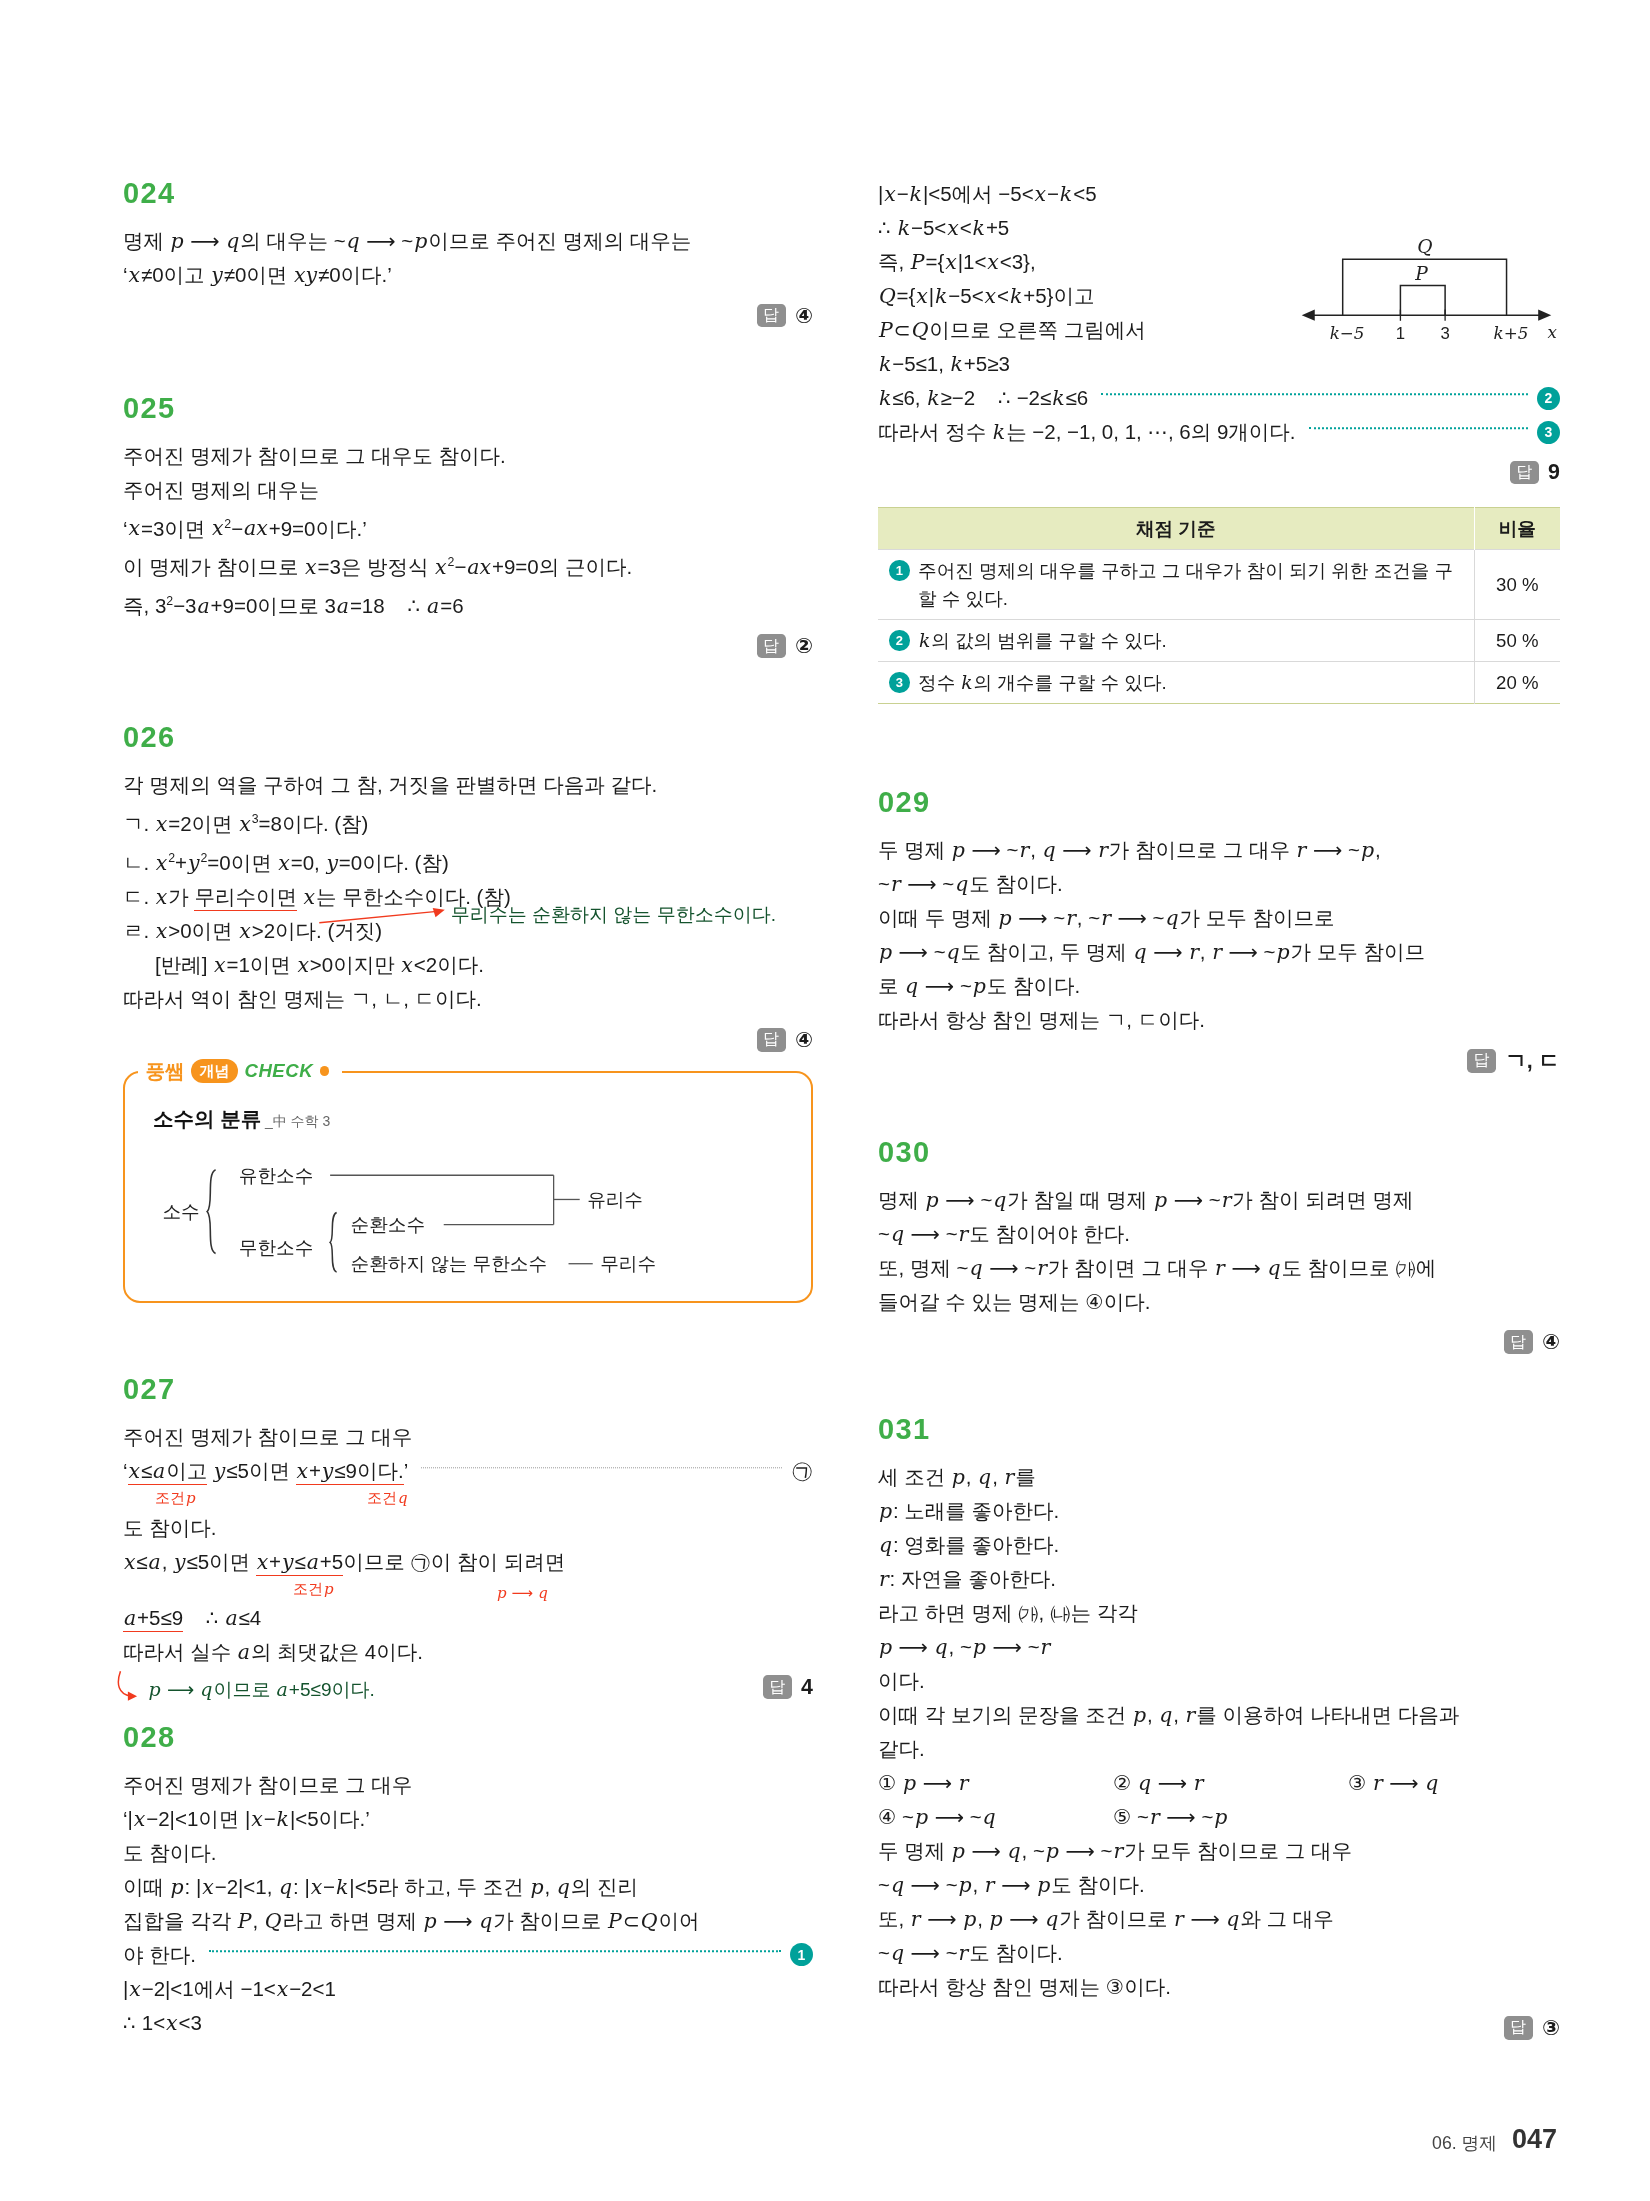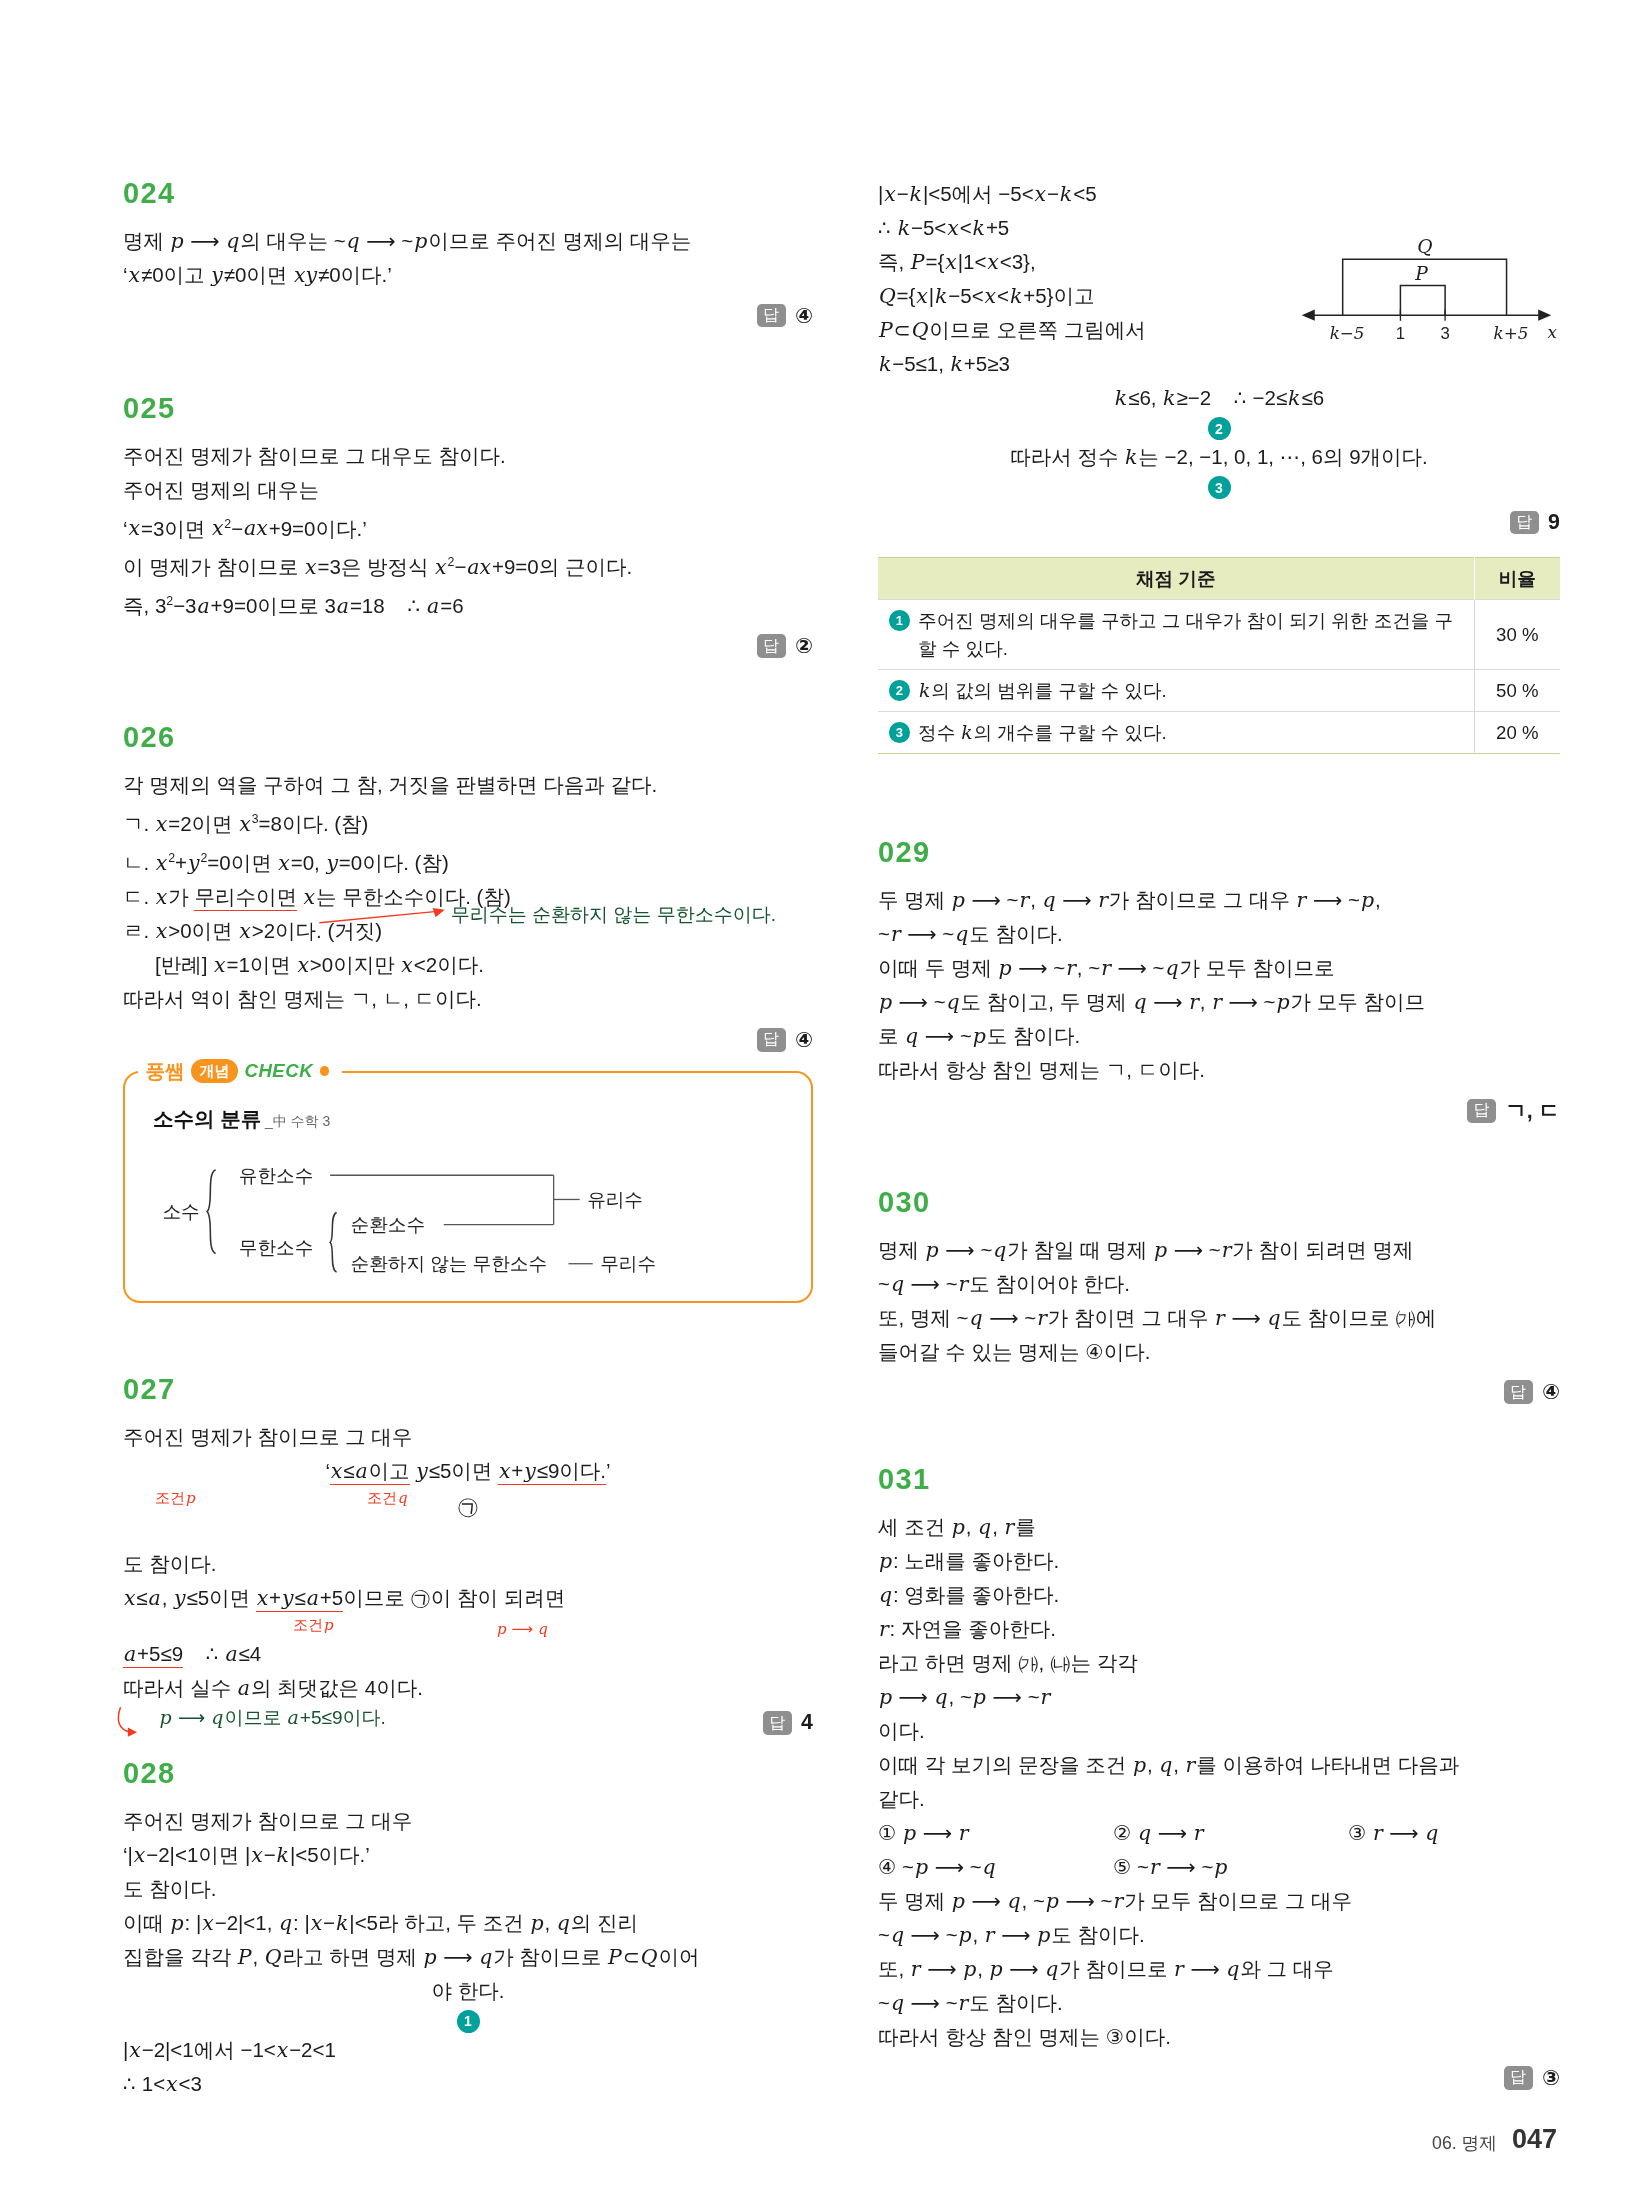--- a/index.html
+++ b/index.html
@@ -14,39 +14,39 @@
   section.blk { position:relative; }
   .mt64 { margin-top:60px; } .mt63 { margin-top:59px; } .mt75 { margin-top:70px; }
   .mt59 { margin-top:55px; } .mt88 { margin-top:82px; } .mt20 { margin-top:17.7px; }
 
   .ln { position:relative; font-size:20.5px; line-height:34px; white-space:nowrap; }
   .ln.indent { padding-left:32px; }
   i, .it { font-family:"DejaVu Serif",serif; font-style:italic; padding:0 0.9px; }
   sup { font-size:60%; }
   u { text-decoration:none; border-bottom:1.9px solid #f13a1e; padding-bottom:2px; }
 
-  .flexln { display:flex; align-items:center;flex-direction:column; }
+  .flexln { display:flex; align-items:center; }
   .leader { flex:1 1 auto; height:1.9px; margin:0 9.3px 0 13px; transform:translateY(-3.7px);
             border-bottom:2.4px dotted #00a19a; }
   .leader.gray { border-bottom:1.9px dotted #9a9a9a; }
   .cnum { flex:0 0 auto; width:23px; height:23px; border-radius:50%; background:#00a19a; color:#fff;
           font-size:14px; font-weight:700; display:flex; align-items:center; justify-content:center; }
   .cnum.sm { width:20.5px; height:20.5px; font-size:13px; display:inline-flex; }
   .refmark { flex:0 0 auto; font-size:21.4px; }
 
   .ans { display:flex; justify-content:flex-end; align-items:center; gap:9.3px; margin-top:7.5px; height:32px; }
   .ans-badge { background:#8f8f8f; color:#fff; font-size:16px; line-height:1.15; border-radius:4.7px; padding:2.8px 6.5px; }
   .ans-val { font-weight:700; font-size:21.4px; }
 
   .ann { position:absolute; color:#f13a1e; font-size:15px; line-height:1; white-space:nowrap; }
   .redsm { color:#14532d; font-size:19px; line-height:1.15; white-space:nowrap; }
   .note026 { position:absolute; left:194px; top:24px; display:flex; align-items:flex-end; gap:2.8px; }
   .gap-lg { margin-bottom:22.4px; }
   .note-ans-row { display:flex; justify-content:space-between; align-items:flex-start; margin-top:1.9px; }
-  .rednote { display:flex; align-items:flex-start; gap:21px; margin-left:-9.3px; }
+  .rednote { display:flex; align-items:flex-end; gap:10px; margin-left:-9.3px; }
 
   
   .checkbox { position:relative; margin-top:15px; border:2.3px solid #f7941d; border-radius:17px;
               padding:32px 22.4px 11.2px 28px; }
   .cb-head { position:absolute; top:-15px; left:13px; background:#fff; display:flex; align-items:center;
              gap:6.5px; padding:0 13px 0 7.5px; }
   .cb-brand { color:#f7941d; font-weight:800; font-size:19.6px; }
   .cb-badge { background:#f7941d; color:#fff; font-size:15px; font-weight:700; border-radius:12px; padding:2.8px 8.4px; }
   .cb-check { color:#3fae49; font-weight:700; font-style:italic; font-size:18.6px; letter-spacing:0.5px; }
   .cb-dot { width:9.3px; height:9.3px; border-radius:50%; background:#f7941d; }

